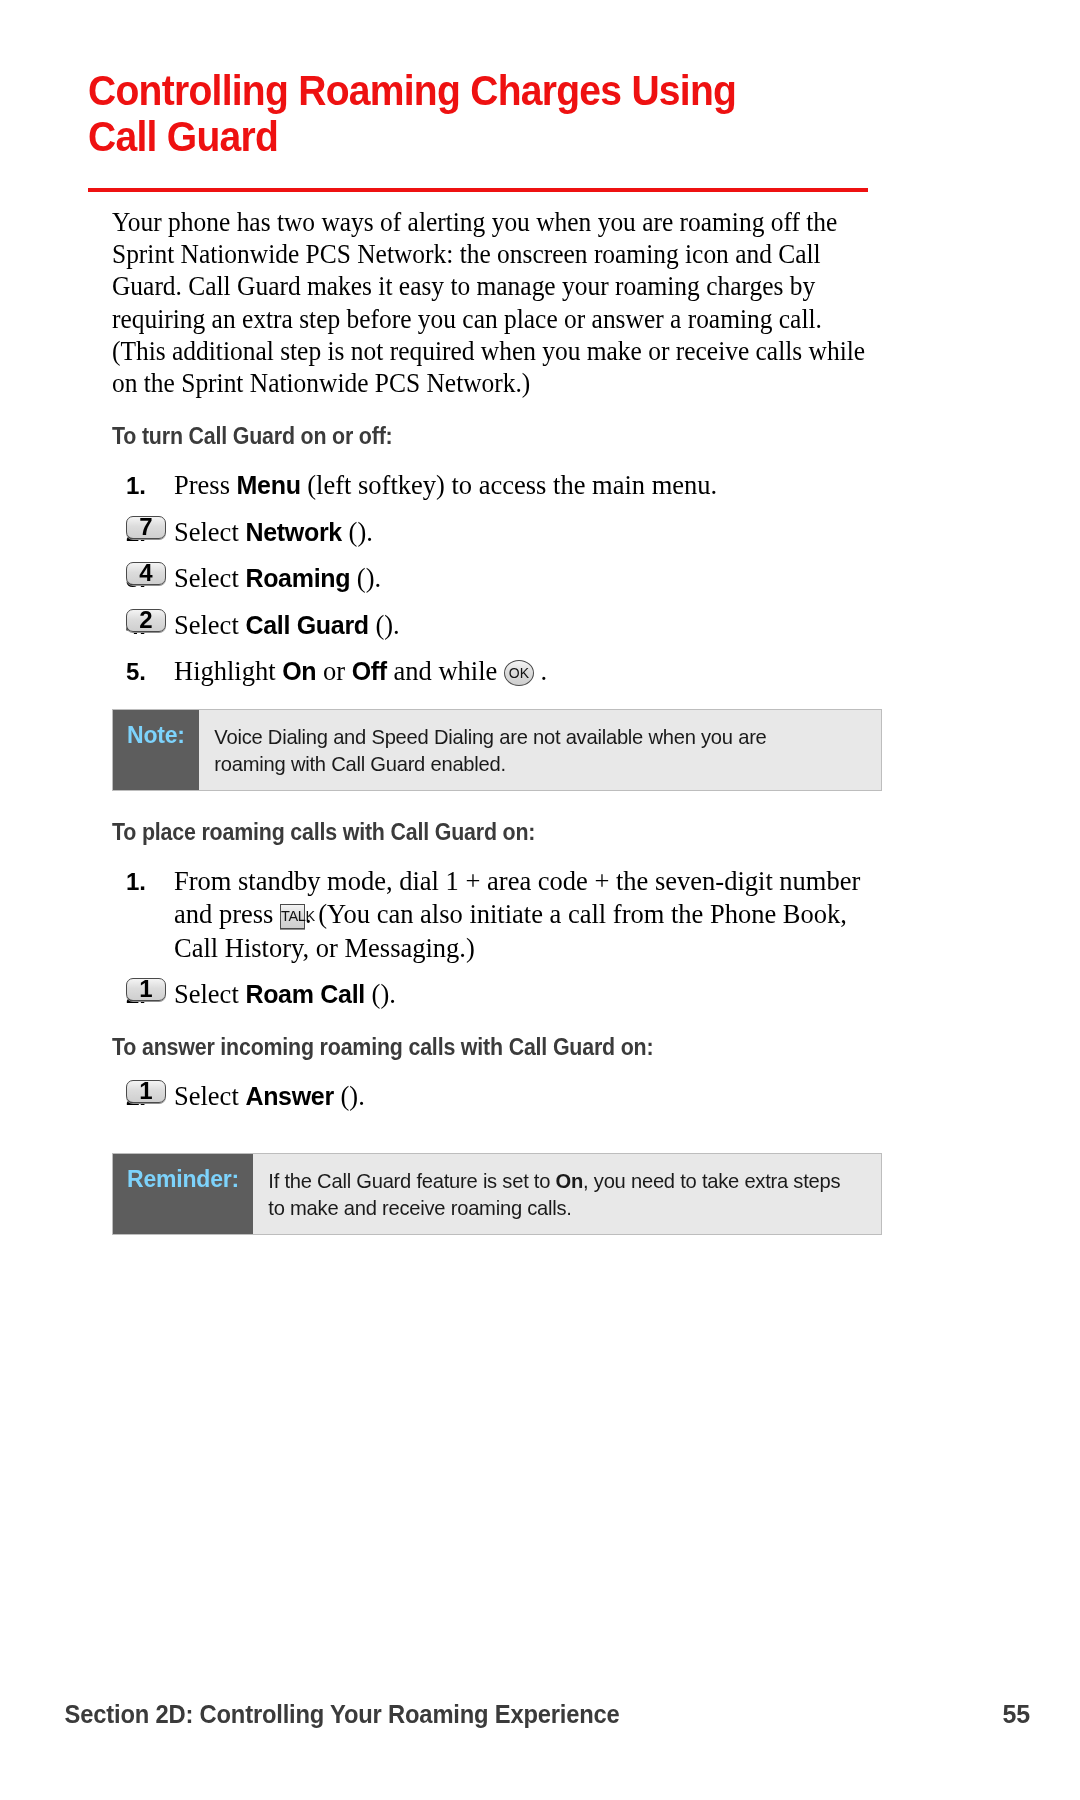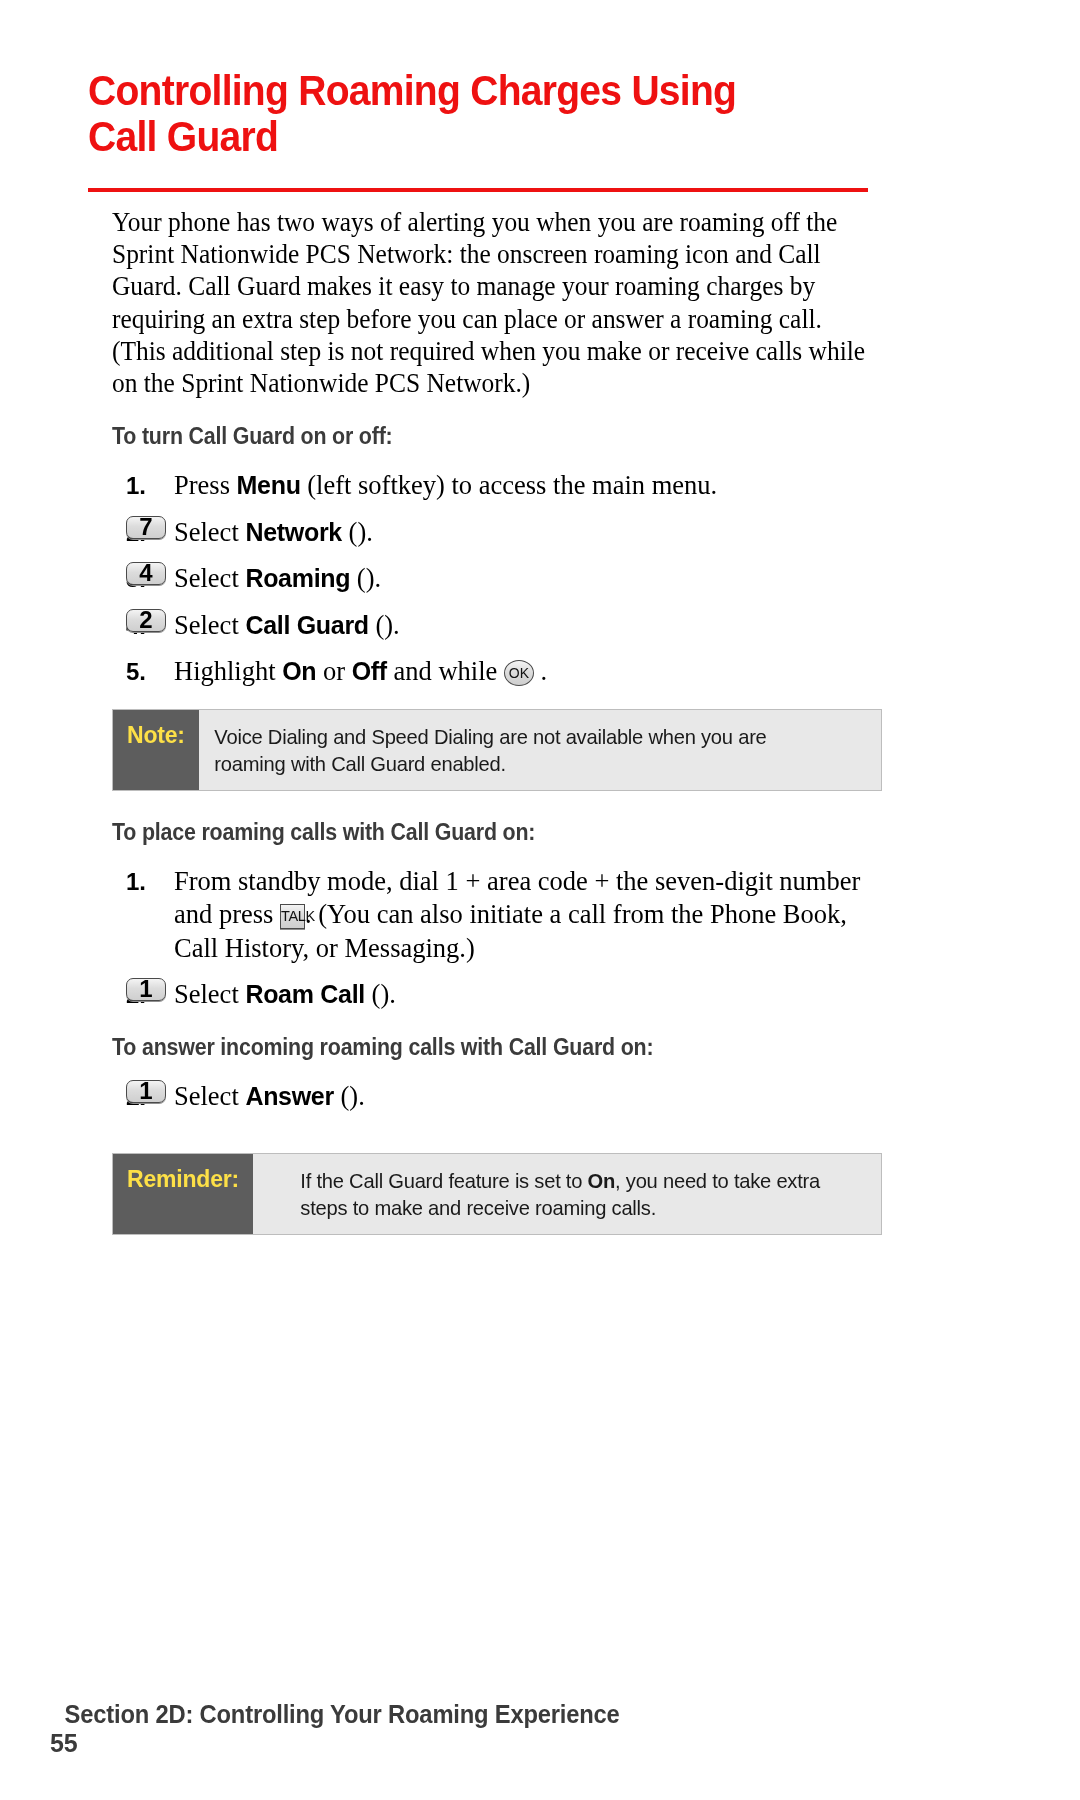--- a/index.html
+++ b/index.html
@@ -157,21 +157,21 @@
   
   .callout {
     display: flex;
     align-items: stretch;
     background: #e8e8e8;
     border: 1px solid #bdbdbd;
     box-sizing: border-box;
   }
   .callout .label {
     background: #5d5d5d;
-    color: #fde047;
+    color: #7dd3fc;
     font-family: "Liberation Sans Narrow", "Liberation Sans", sans-serif;
     font-weight: bold;
     font-size: 23px;
     padding: 12px 14px 24px 14px;
     white-space: nowrap;
     display: flex;
     align-items: flex-start;
     letter-spacing: -0.2px;
     transform-origin: left top;
   }
@@ -197,21 +197,20 @@
     right: 50px;
     top: 1700px;
     display: flex;
     justify-content: space-between;
     align-items: baseline;
     font-family: "Liberation Sans Narrow", "Liberation Sans", sans-serif;
     font-weight: bold;
     font-size: 25px;
     color: #3b3b3b;
     letter-spacing: -0.2px;
-    flex-direction: column;
   }
   .footer .fleft { transform: scaleX(0.95); transform-origin: left baseline; }
 </style>
 </head>
 <body>
 
 <div class="page">
 
   <div class="title-block">
     <div class="title">Controlling Roaming Charges Using</div>
@@ -275,21 +274,21 @@
     <ol class="steps">
       <li>
         <span class="num">1.</span>
       </li>
       <li>
         <span class="num">2.</span>
         <span class="step-text"><span>Select </span><span class="ui">Answer</span> (<span class="key num">1</span>).</span>
       </li>
     </ol>
 
-    <div class="callout" style="margin-top:40px;gap:32px;">
+    <div class="callout" style="margin-top:40px;">
       <div class="label">Reminder:</div>
       <div class="ctext"><span>If the Call Guard feature is set to </span><b>On</b><span>, you need to take extra steps to make and receive roaming calls.</span></div>
     </div>
 
   </div>
 
   <div class="footer">
     <div class="fleft">Section 2D: Controlling Your Roaming Experience</div>
     <div>55</div>
   </div>

